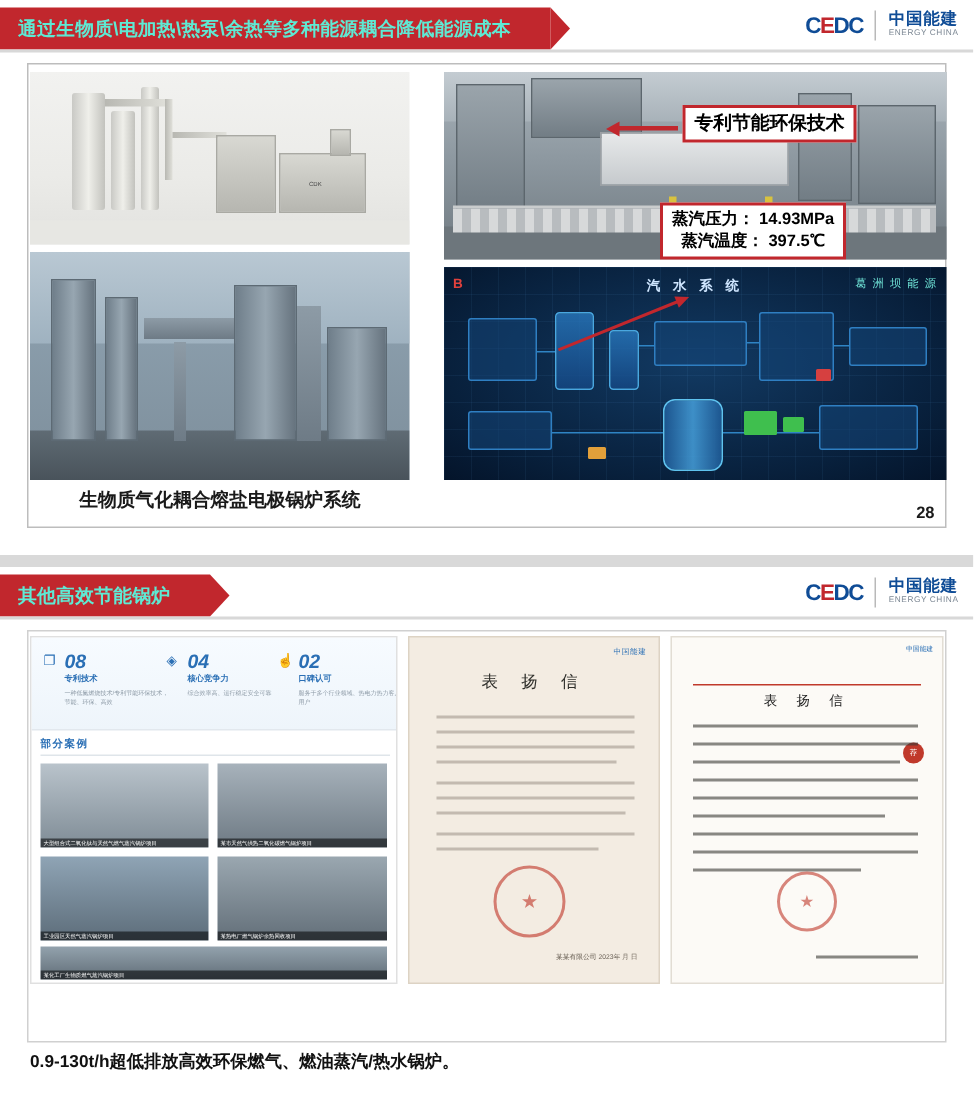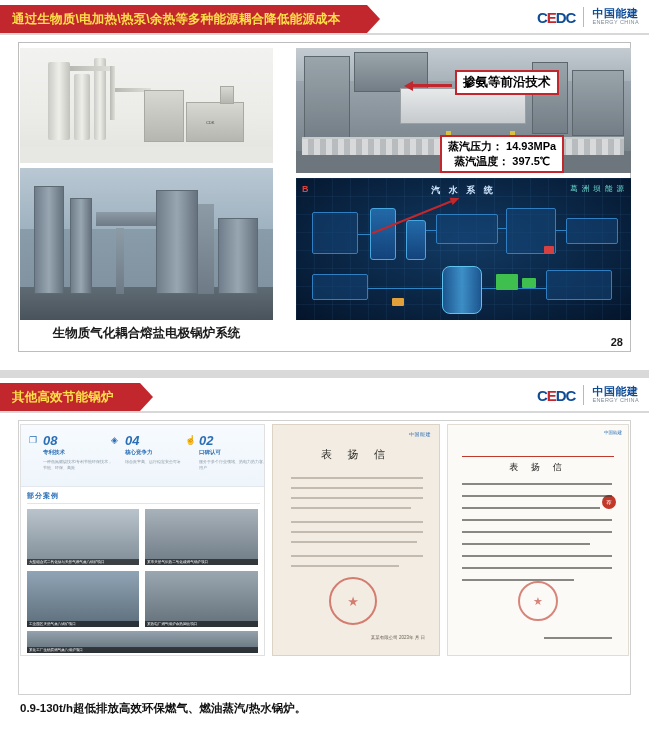--- a/index.html
+++ b/index.html
@@ -35,21 +35,21 @@
     background: #ffffff;
   }
   .title-red {
     position: absolute;
     left: 0; top: 5px;
     height: 28px;
     background: #c1272d;
     display: flex;
     align-items: center;
     padding: 0 26px 0 12px;
-    color: #fde047;
+    color: #5eead4;
     font-size: 12.5px;
     font-weight: bold;
     letter-spacing: 0.2px;
     white-space: nowrap;
   }
   .title-red::after {
     content: "";
     position: absolute;
     right: -13px; top: 0;
     width: 0; height: 0;
@@ -632,21 +632,21 @@
       <div class="hmi-pipe" style="left:260px;top:52px;width:10px;"></div>
       <div class="hmi-pipe" style="left:72px;top:110px;width:74px;"></div>
       <div class="hmi-pipe" style="left:186px;top:110px;width:64px;"></div>
 
       <div class="hmi-green" style="left:200px;top:96px;width:22px;height:16px;"></div>
       <div class="hmi-green" style="left:226px;top:100px;width:14px;height:10px;"></div>
       <div class="hmi-red" style="left:248px;top:68px;width:10px;height:8px;"></div>
       <div class="hmi-orange" style="left:96px;top:120px;width:12px;height:8px;"></div>
     </div>
 
-    <div class="callout callout-1">掺氨等前沿技术</div>
+    <div class="callout callout-1">专利节能环保技术</div>
     <div class="arrow-red" style="left:412px;top:84px;width:40px;"></div>
 
     <div class="callout callout-2">蒸汽压力： 14.93MPa
 蒸汽温度： 397.5℃</div>
     <div class="arrow-diag" style="left:452px;top:200px;transform:rotate(158deg);"></div>
 
     <div class="page-num page-num-1">28</div>
   </div>
 
   <div class="slide-gap"></div>

